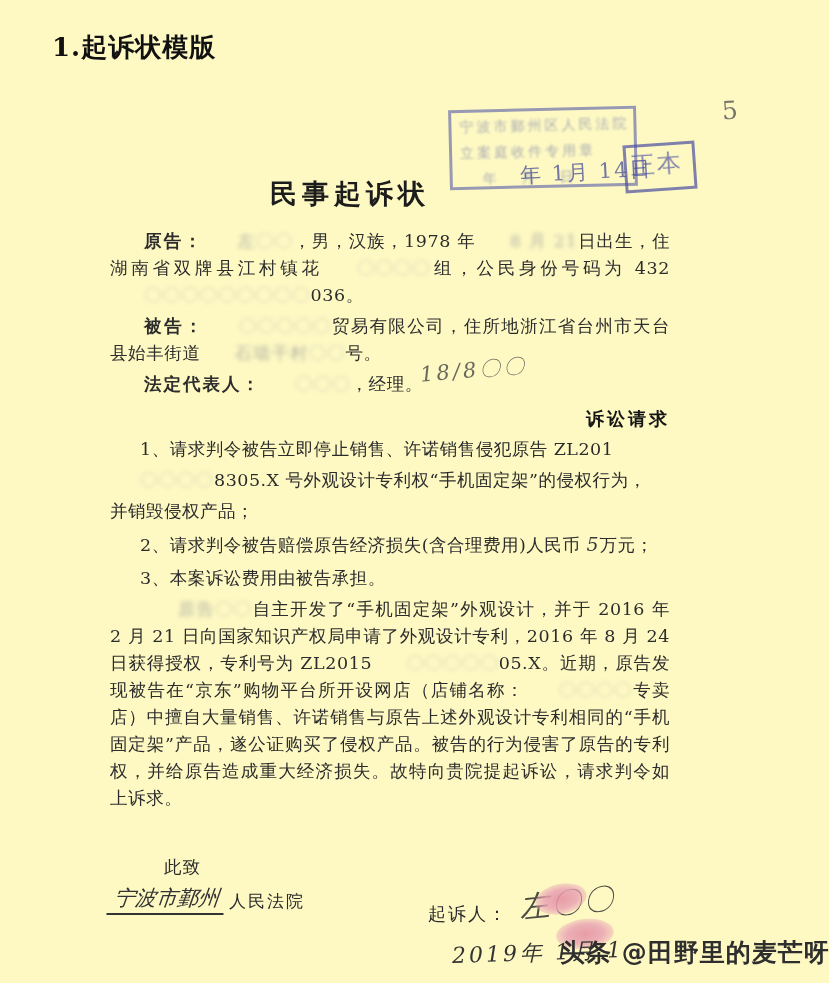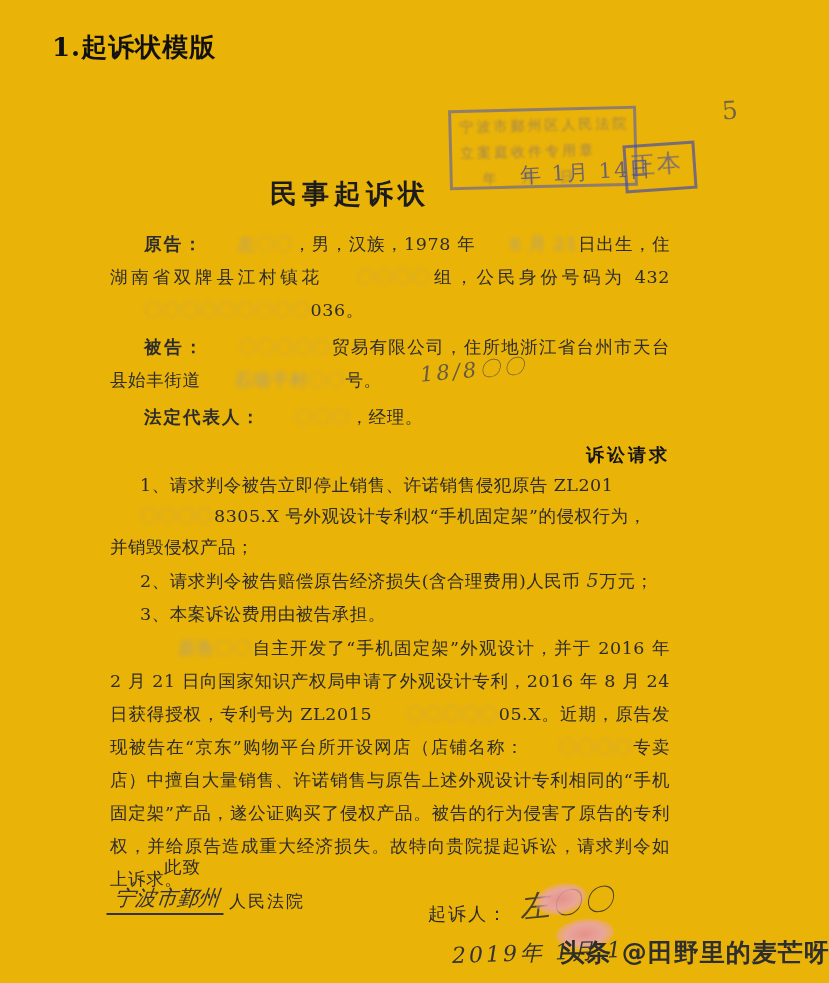--- a/index.html
+++ b/index.html
@@ -7,21 +7,21 @@
     width:829px;height:983px;
     background:#ffffff;
     font-family:"Liberation Serif","DejaVu Serif",serif;
     color:#2b2b2b;
     position:relative;
     overflow:hidden;
   }
   .page{
     position:relative;
     width:829px;height:983px;
-    background:#eab308;
+    background:#fef9c3;
   }
   
   .doc-heading{
     position:absolute;
     left:52px; top:30px;
     font-family:"DejaVu Serif",serif;
     font-size:26px;
     font-weight:700;
     letter-spacing:1px;
     color:#111;
@@ -105,21 +105,21 @@
   
   .body-wrap{
     position:absolute;
     left:110px; top:228px;
     width:560px;
   }
   p.para{
     margin:0 0 4px 0;
     font-family:"DejaVu Serif",serif;
     font-size:17.5px;
-    line-height:33px;
+    line-height:27px;
     color:#2c2c2c;
     text-align:justify;
     letter-spacing:.6px;
   }
   p.indent{ text-indent:34px; }
   .lbl{ font-weight:700; letter-spacing:2px; }
   .redact{
     display:inline-block;
     color:#9a9a9a;
     filter:blur(2.2px);

